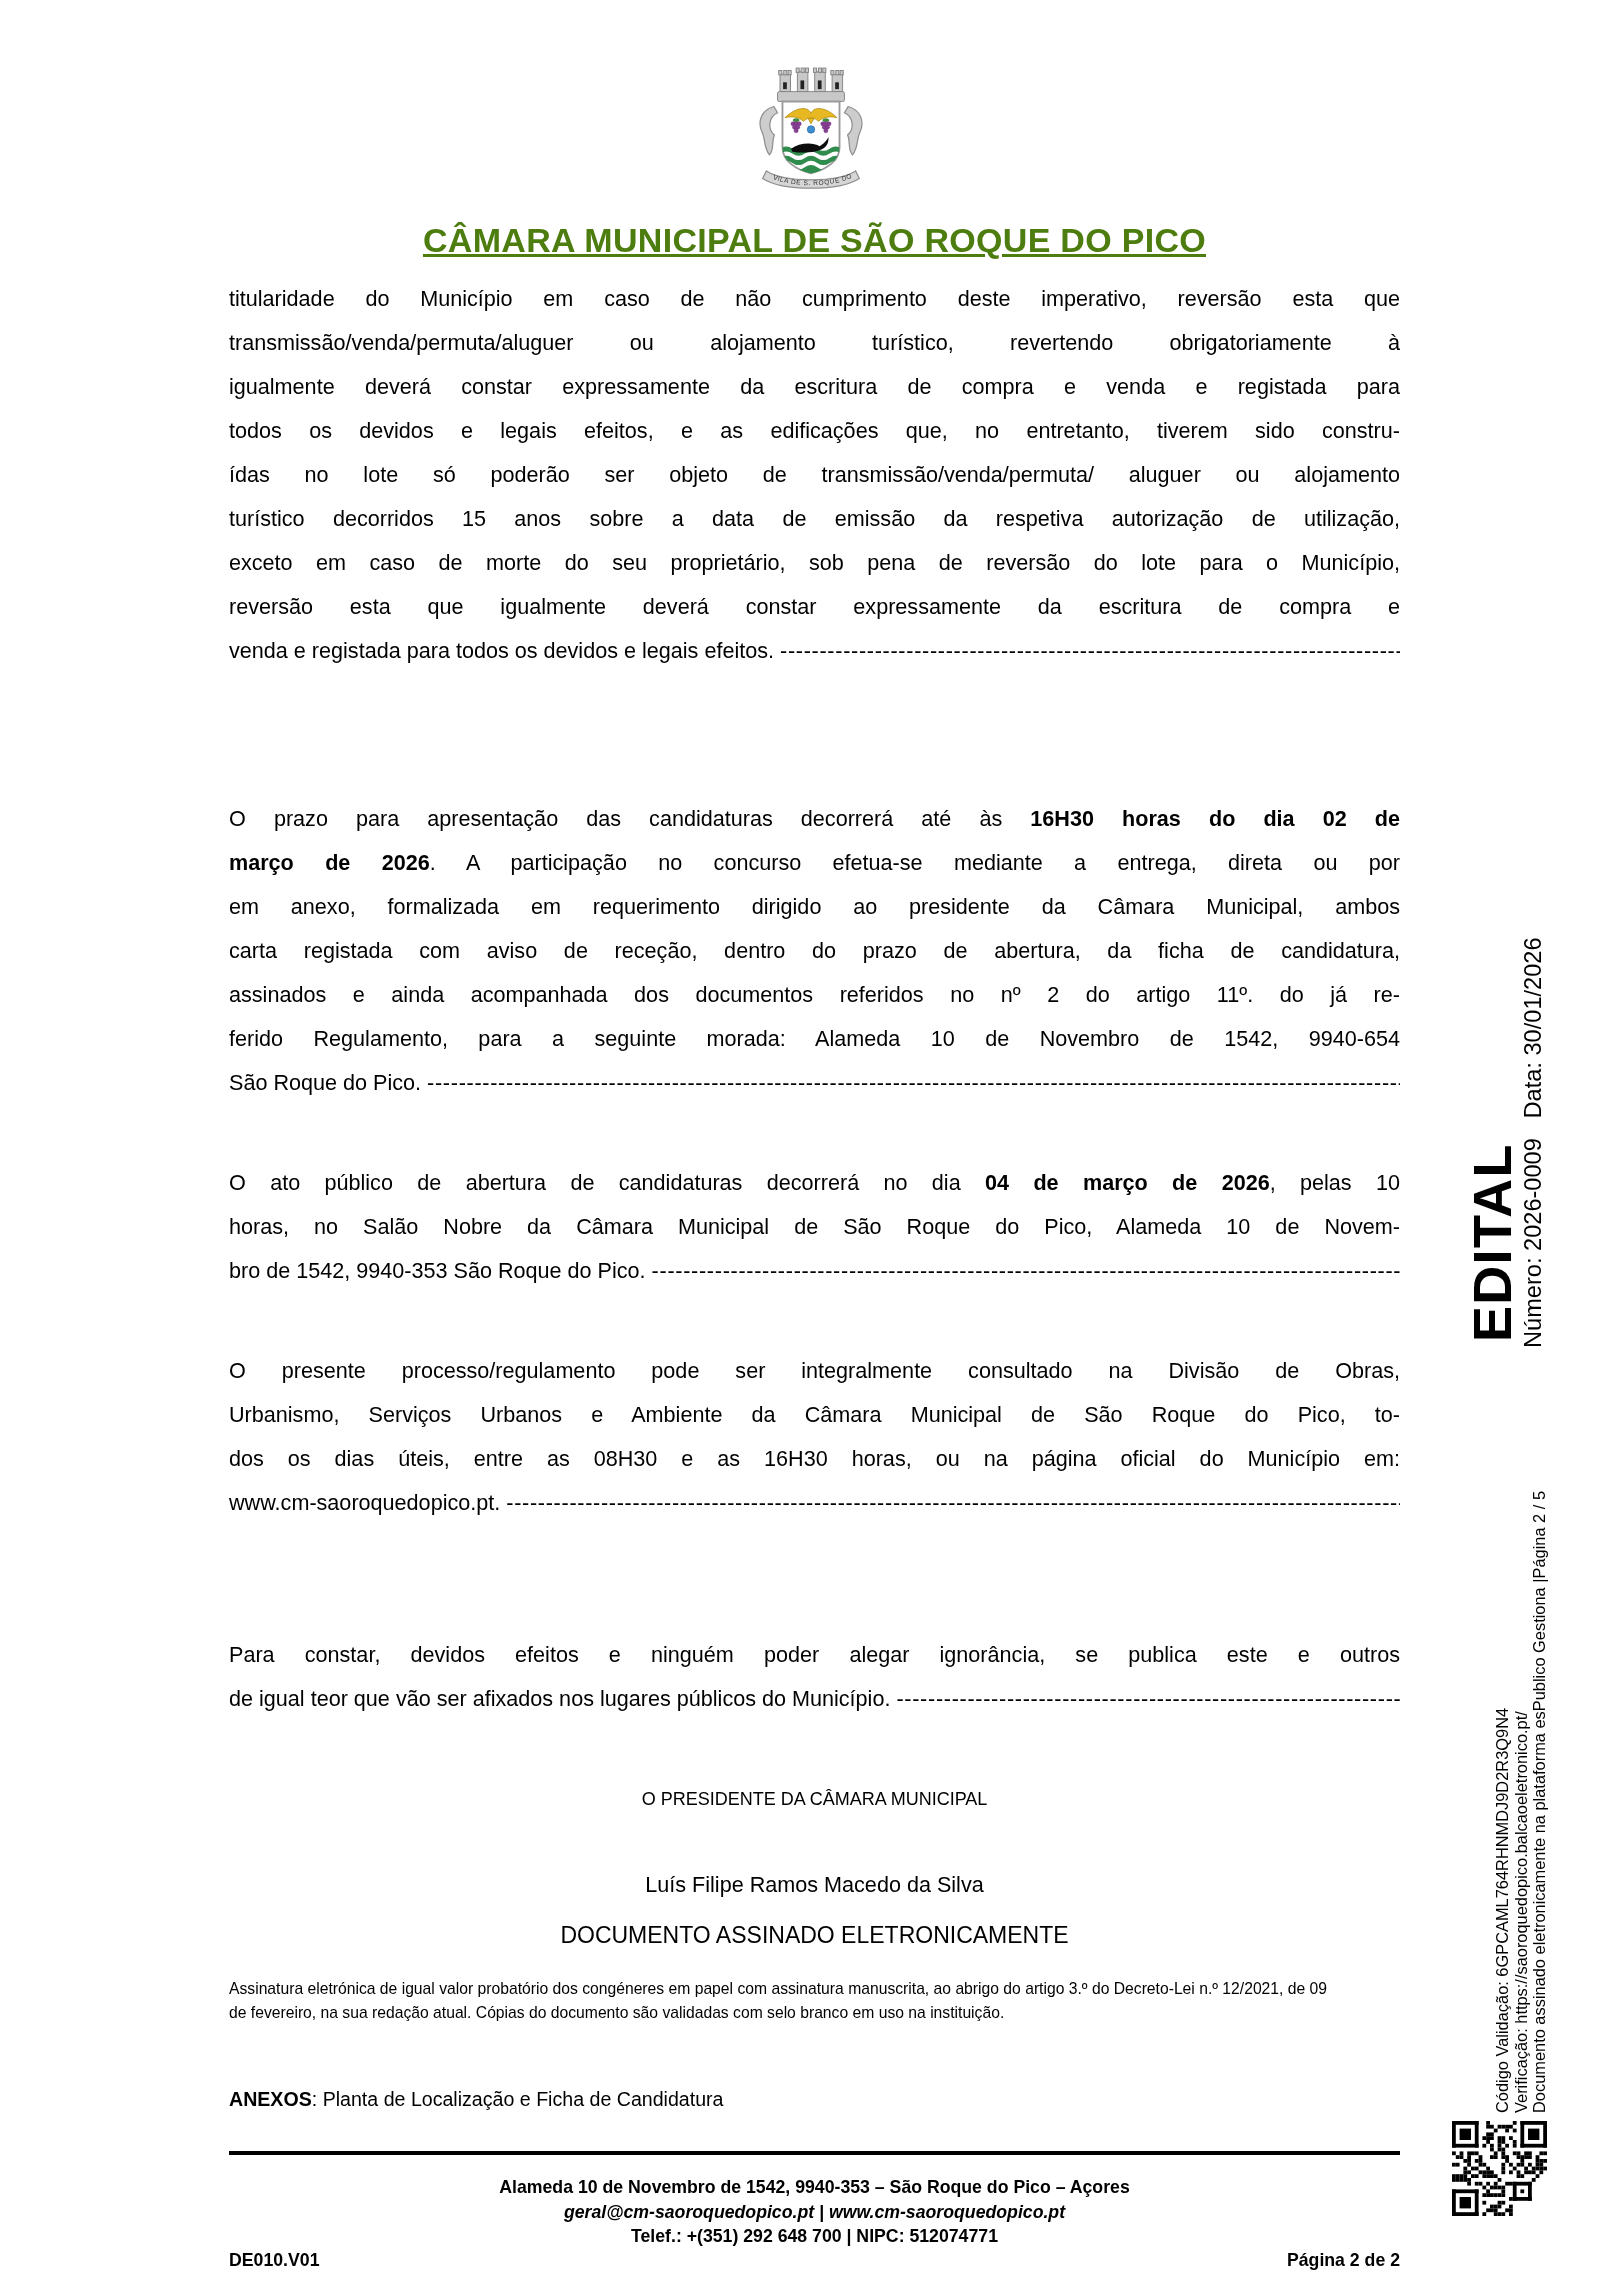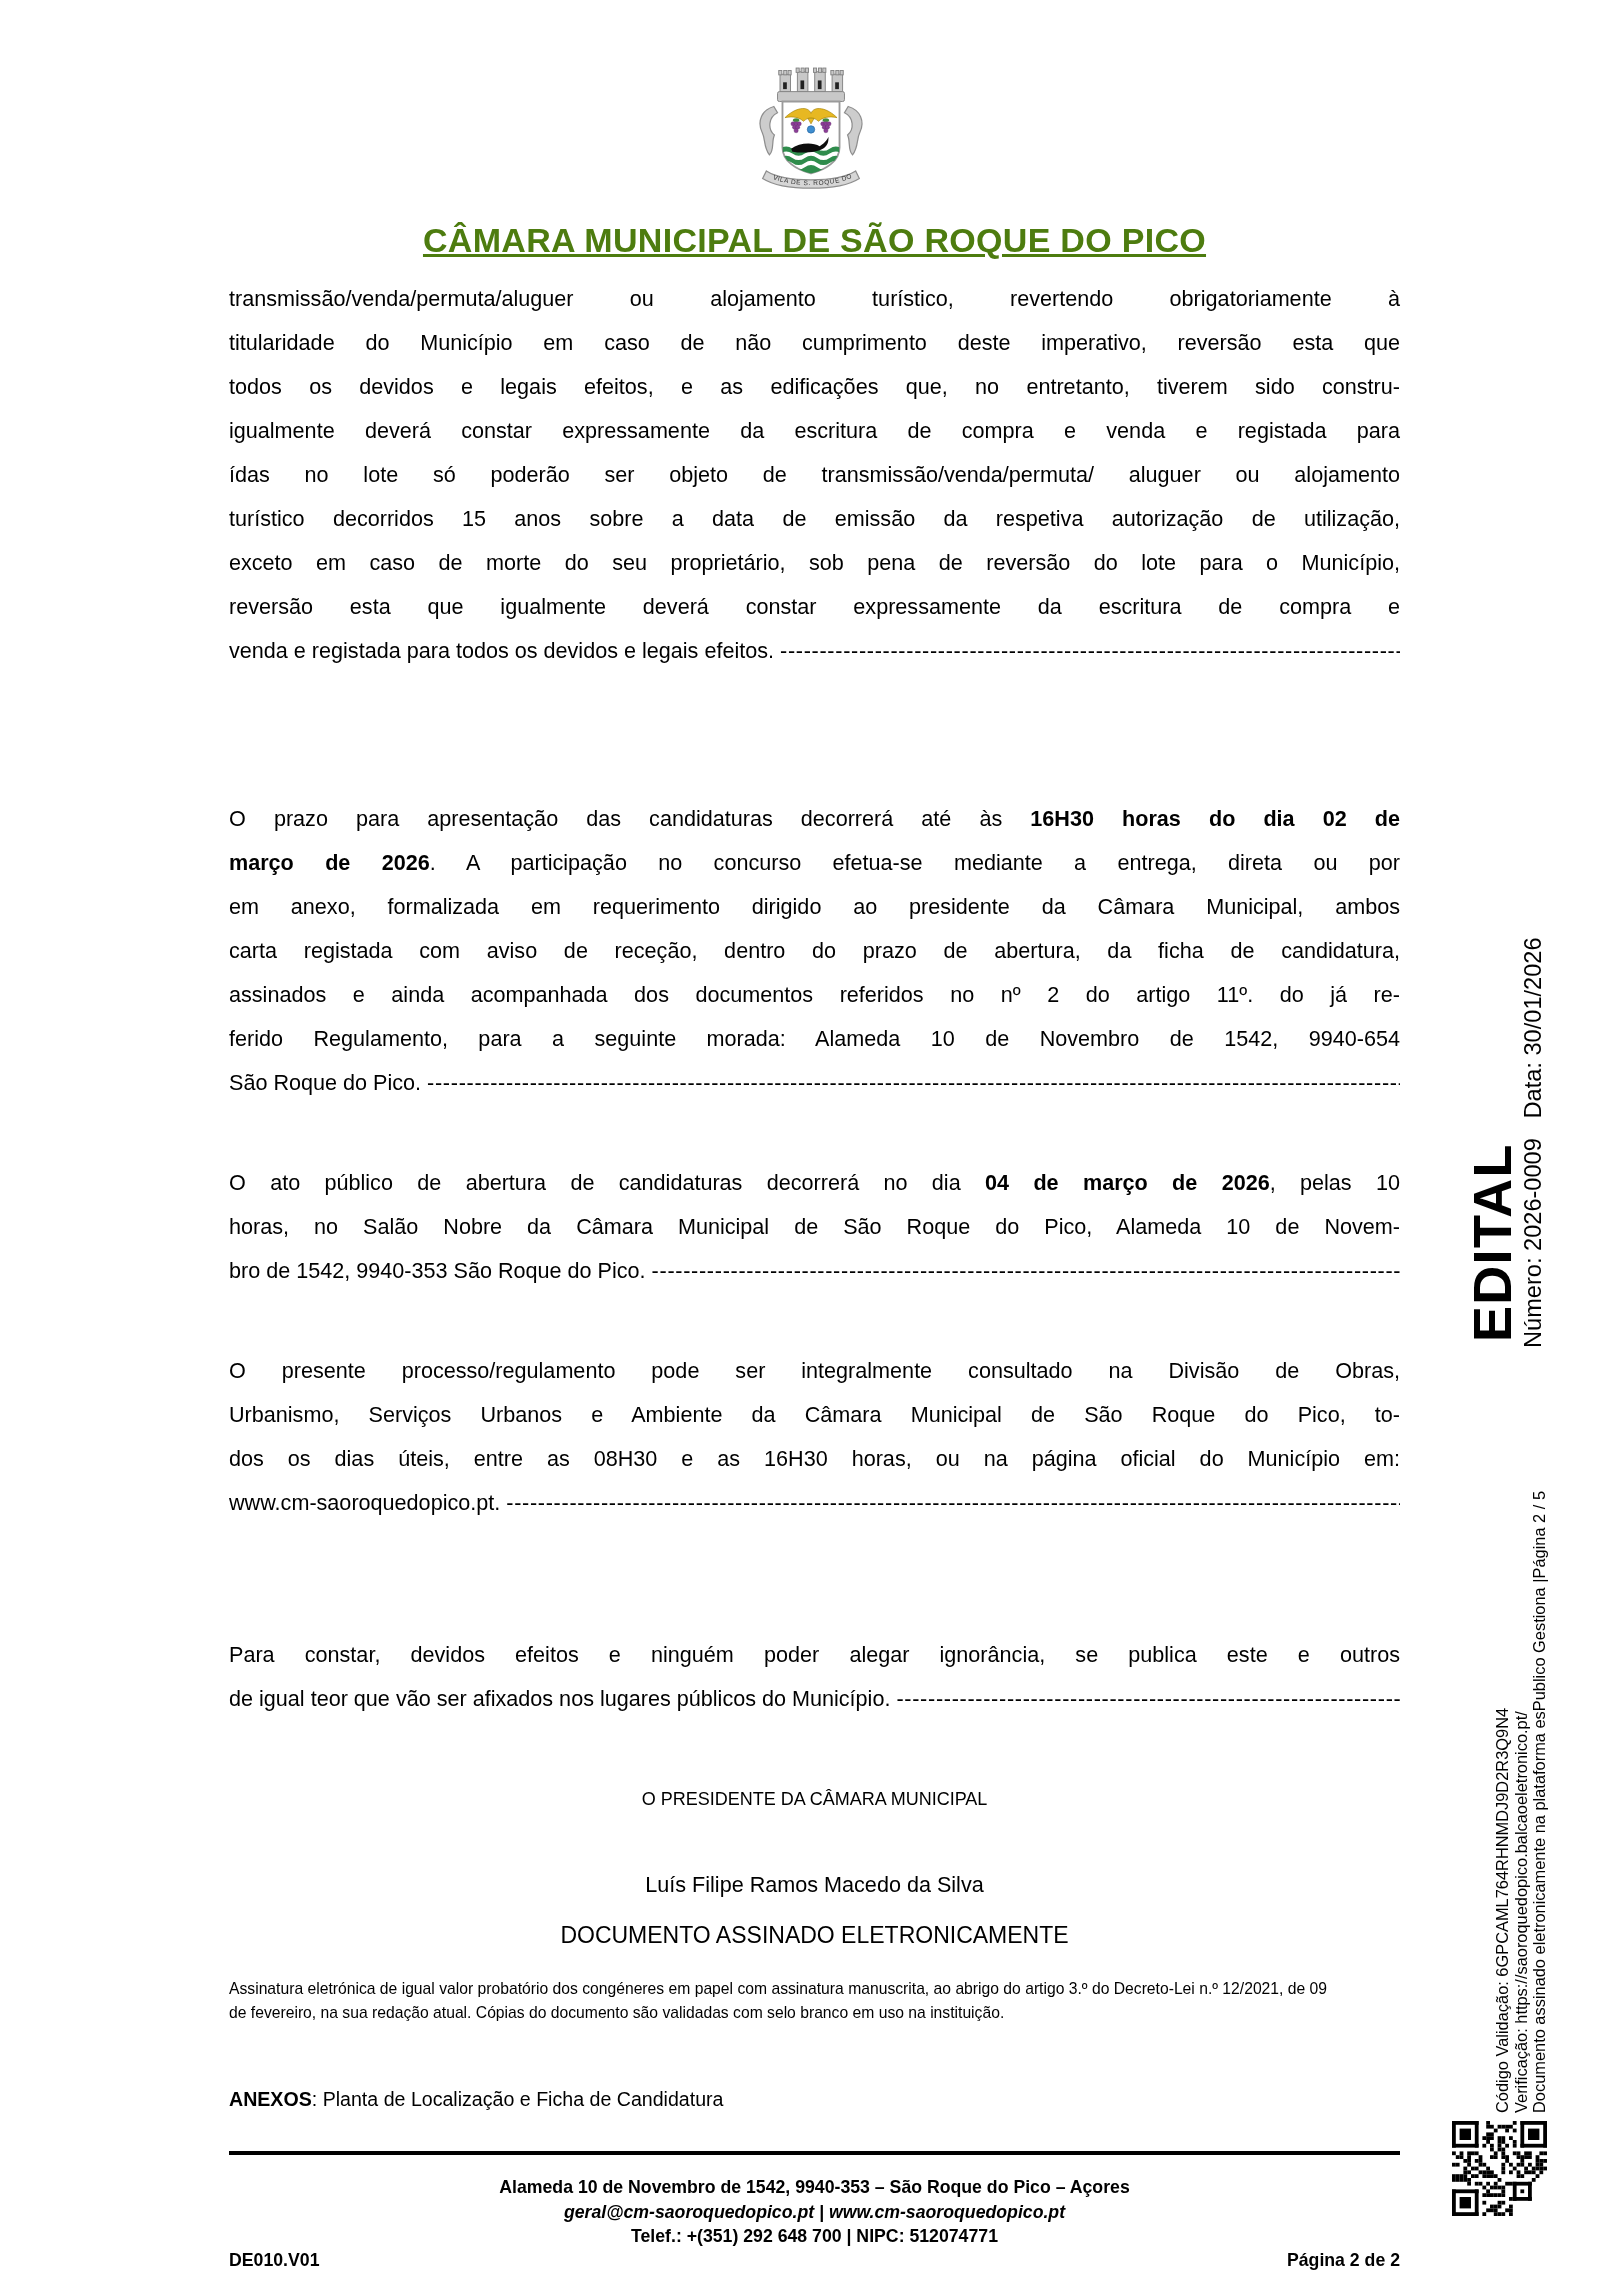--- a/index.html
+++ b/index.html
@@ -137,24 +137,24 @@
       <text font-size="10.5" fill="#333" letter-spacing="1" font-family="Liberation Sans, sans-serif">
         <textPath href="#motto-arc" startOffset="6">VILA DE S. ROQUE DO PICO</textPath>
       </text>
     </svg>
   </div>
 
   <div class="title" style="color: #4d7c0f; text-decoration: underline;">CÂMARA MUNICIPAL DE SÃO ROQUE DO PICO</div>
 
   <div class="body">
       <div class="para">
+        <div class="line"><span>titularidade do Município em caso de não cumprimento deste imperativo, reversão esta que</span></div>
         <div class="line"><span>transmissão/venda/permuta/aluguer ou alojamento turístico, revertendo obrigatoriamente à</span></div>
-        <div class="line"><span>titularidade do Município em caso de não cumprimento deste imperativo, reversão esta que</span></div>
+        <div class="line"><span>igualmente deverá constar expressamente da escritura de compra e venda e registada para</span></div>
         <div class="line"><span>todos os devidos e legais efeitos, e as edificações que, no entretanto, tiverem sido constru-</span></div>
-        <div class="line"><span>igualmente deverá constar expressamente da escritura de compra e venda e registada para</span></div>
         <div class="line"><span>ídas no lote só poderão ser objeto de transmissão/venda/permuta/ aluguer ou alojamento</span></div>
         <div class="line"><span>turístico decorridos 15 anos sobre a data de emissão da respetiva autorização de utilização,</span></div>
         <div class="line"><span>exceto em caso de morte do seu proprietário, sob pena de reversão do lote para o Município,</span></div>
         <div class="line"><span>reversão esta que igualmente deverá constar expressamente da escritura de compra e</span></div>
         <div class="line fill">
           <span>venda e registada para todos os devidos e legais efeitos. </span>
           <span class="dashes">--------------------------------------------------------------------------------------------------------------------------------------------------------------------</span>
         </div>
       </div>
       <div class="para">

